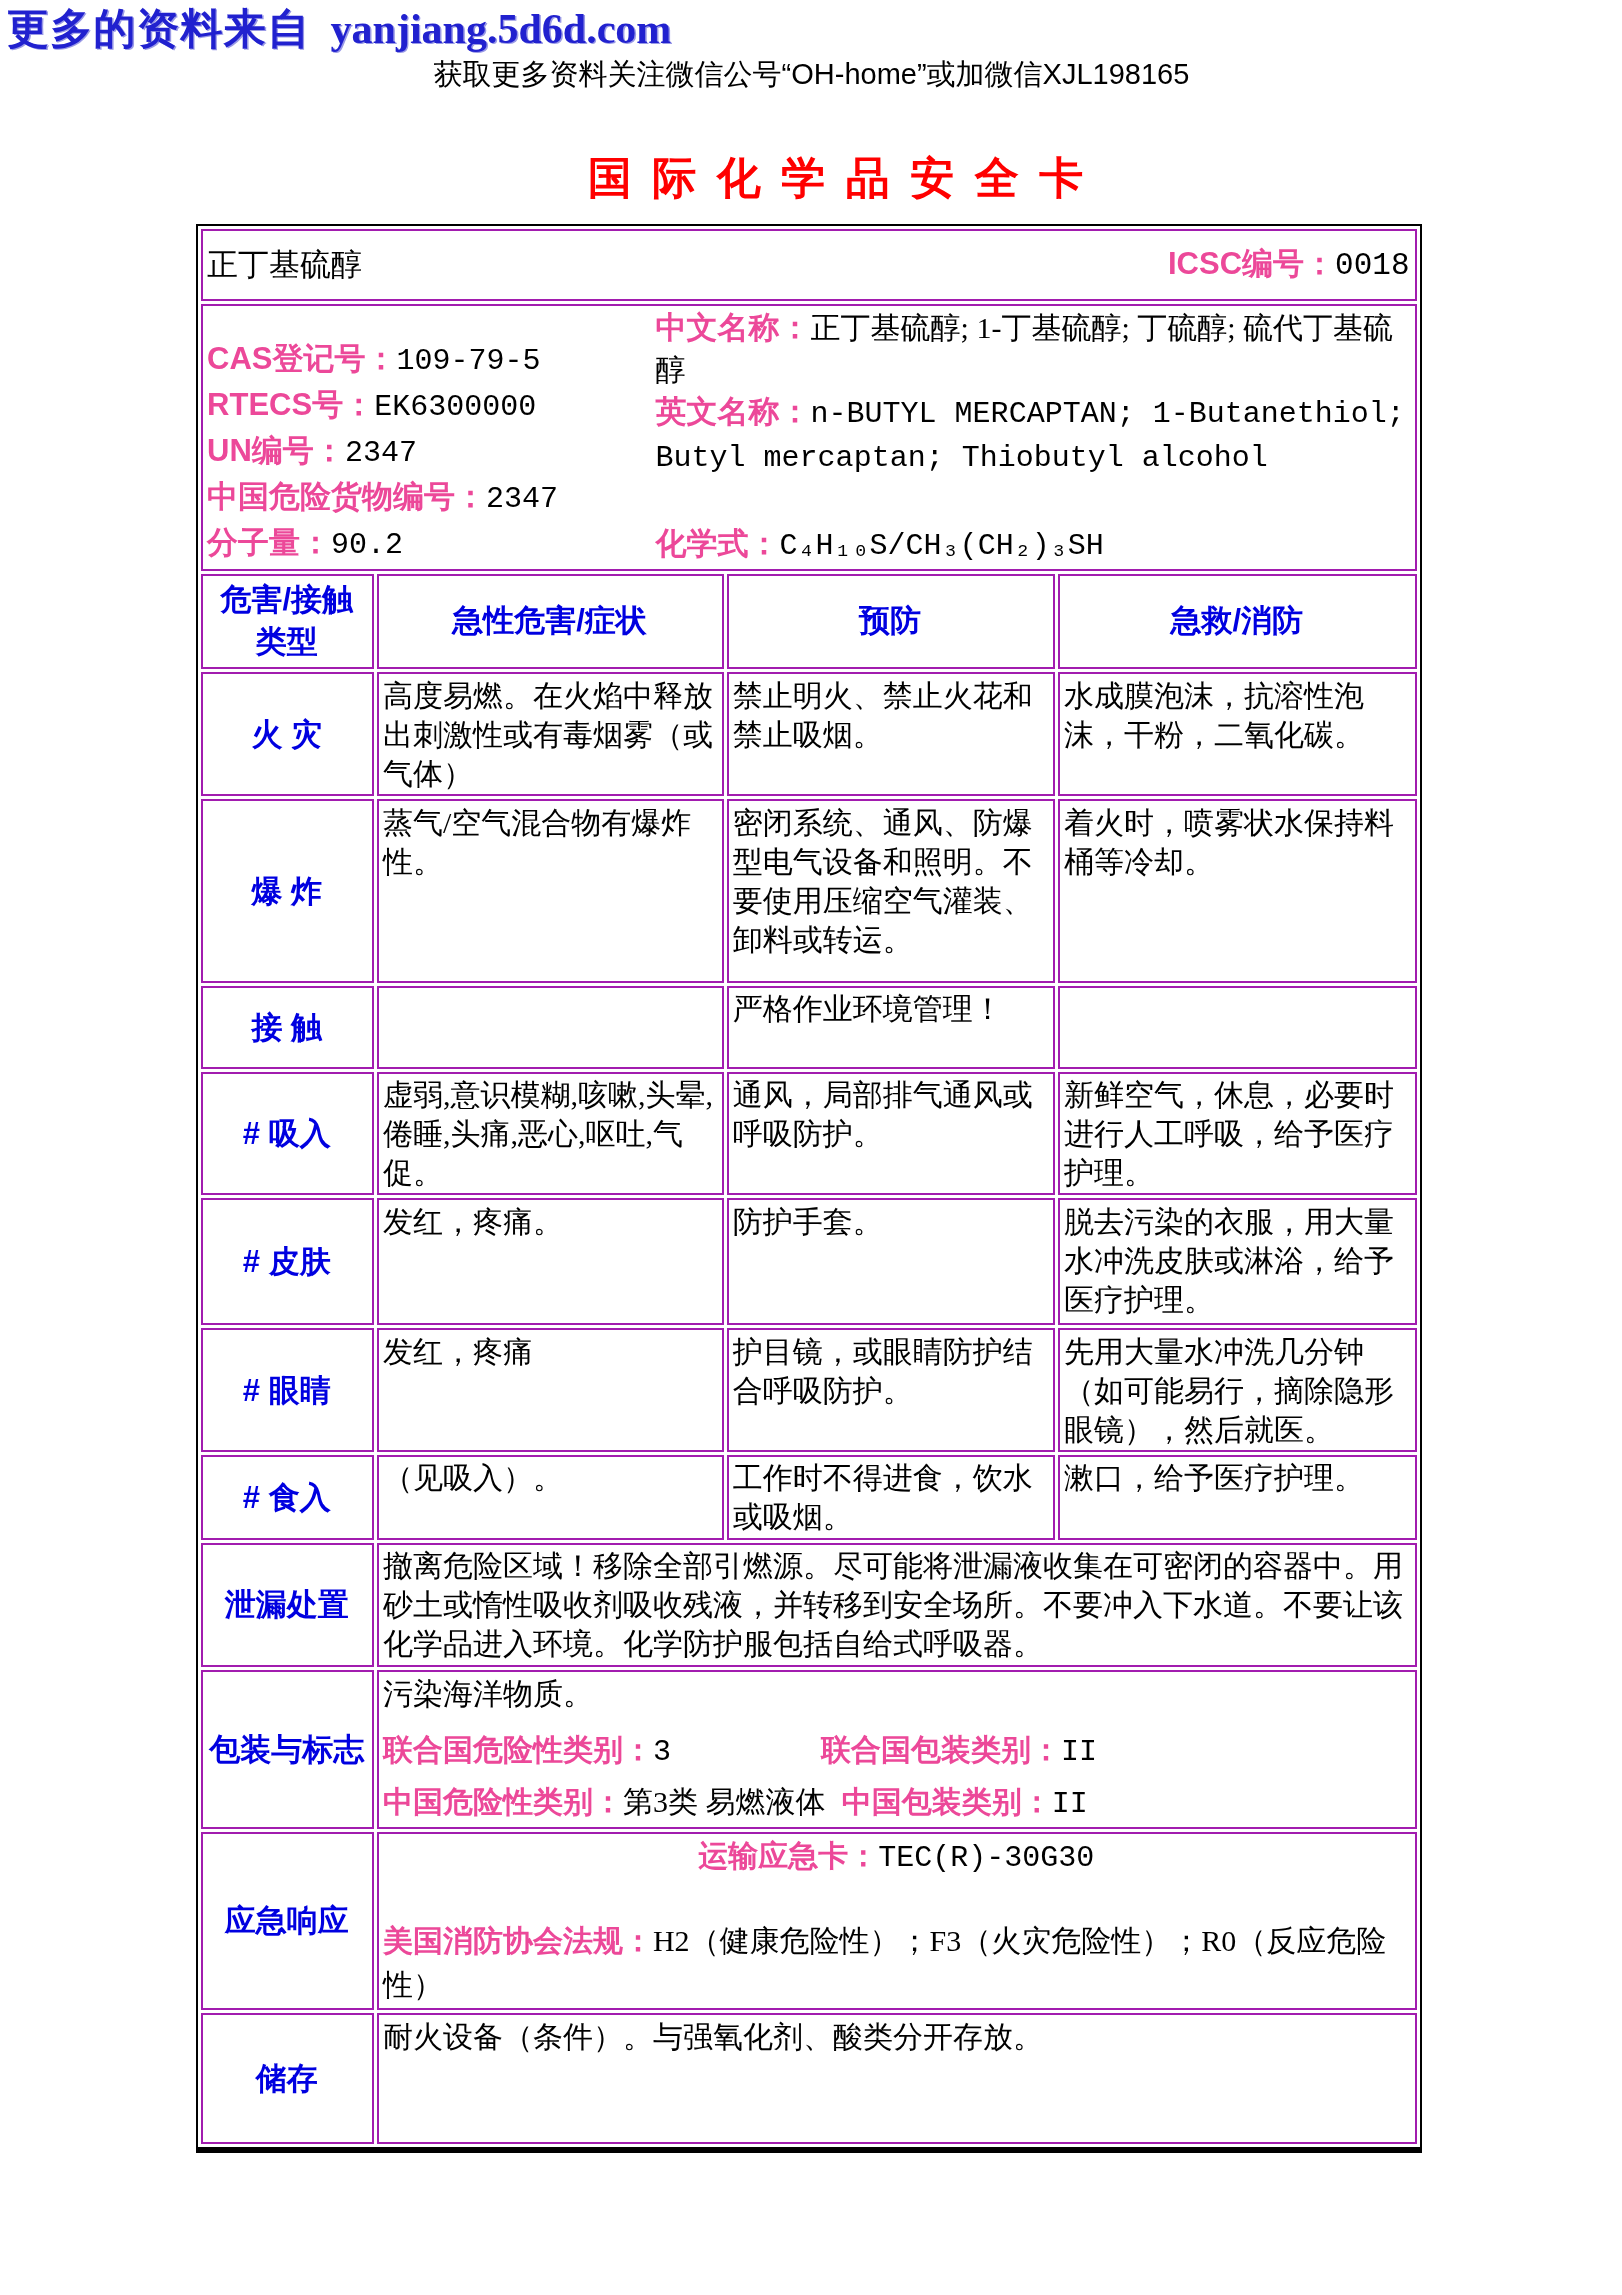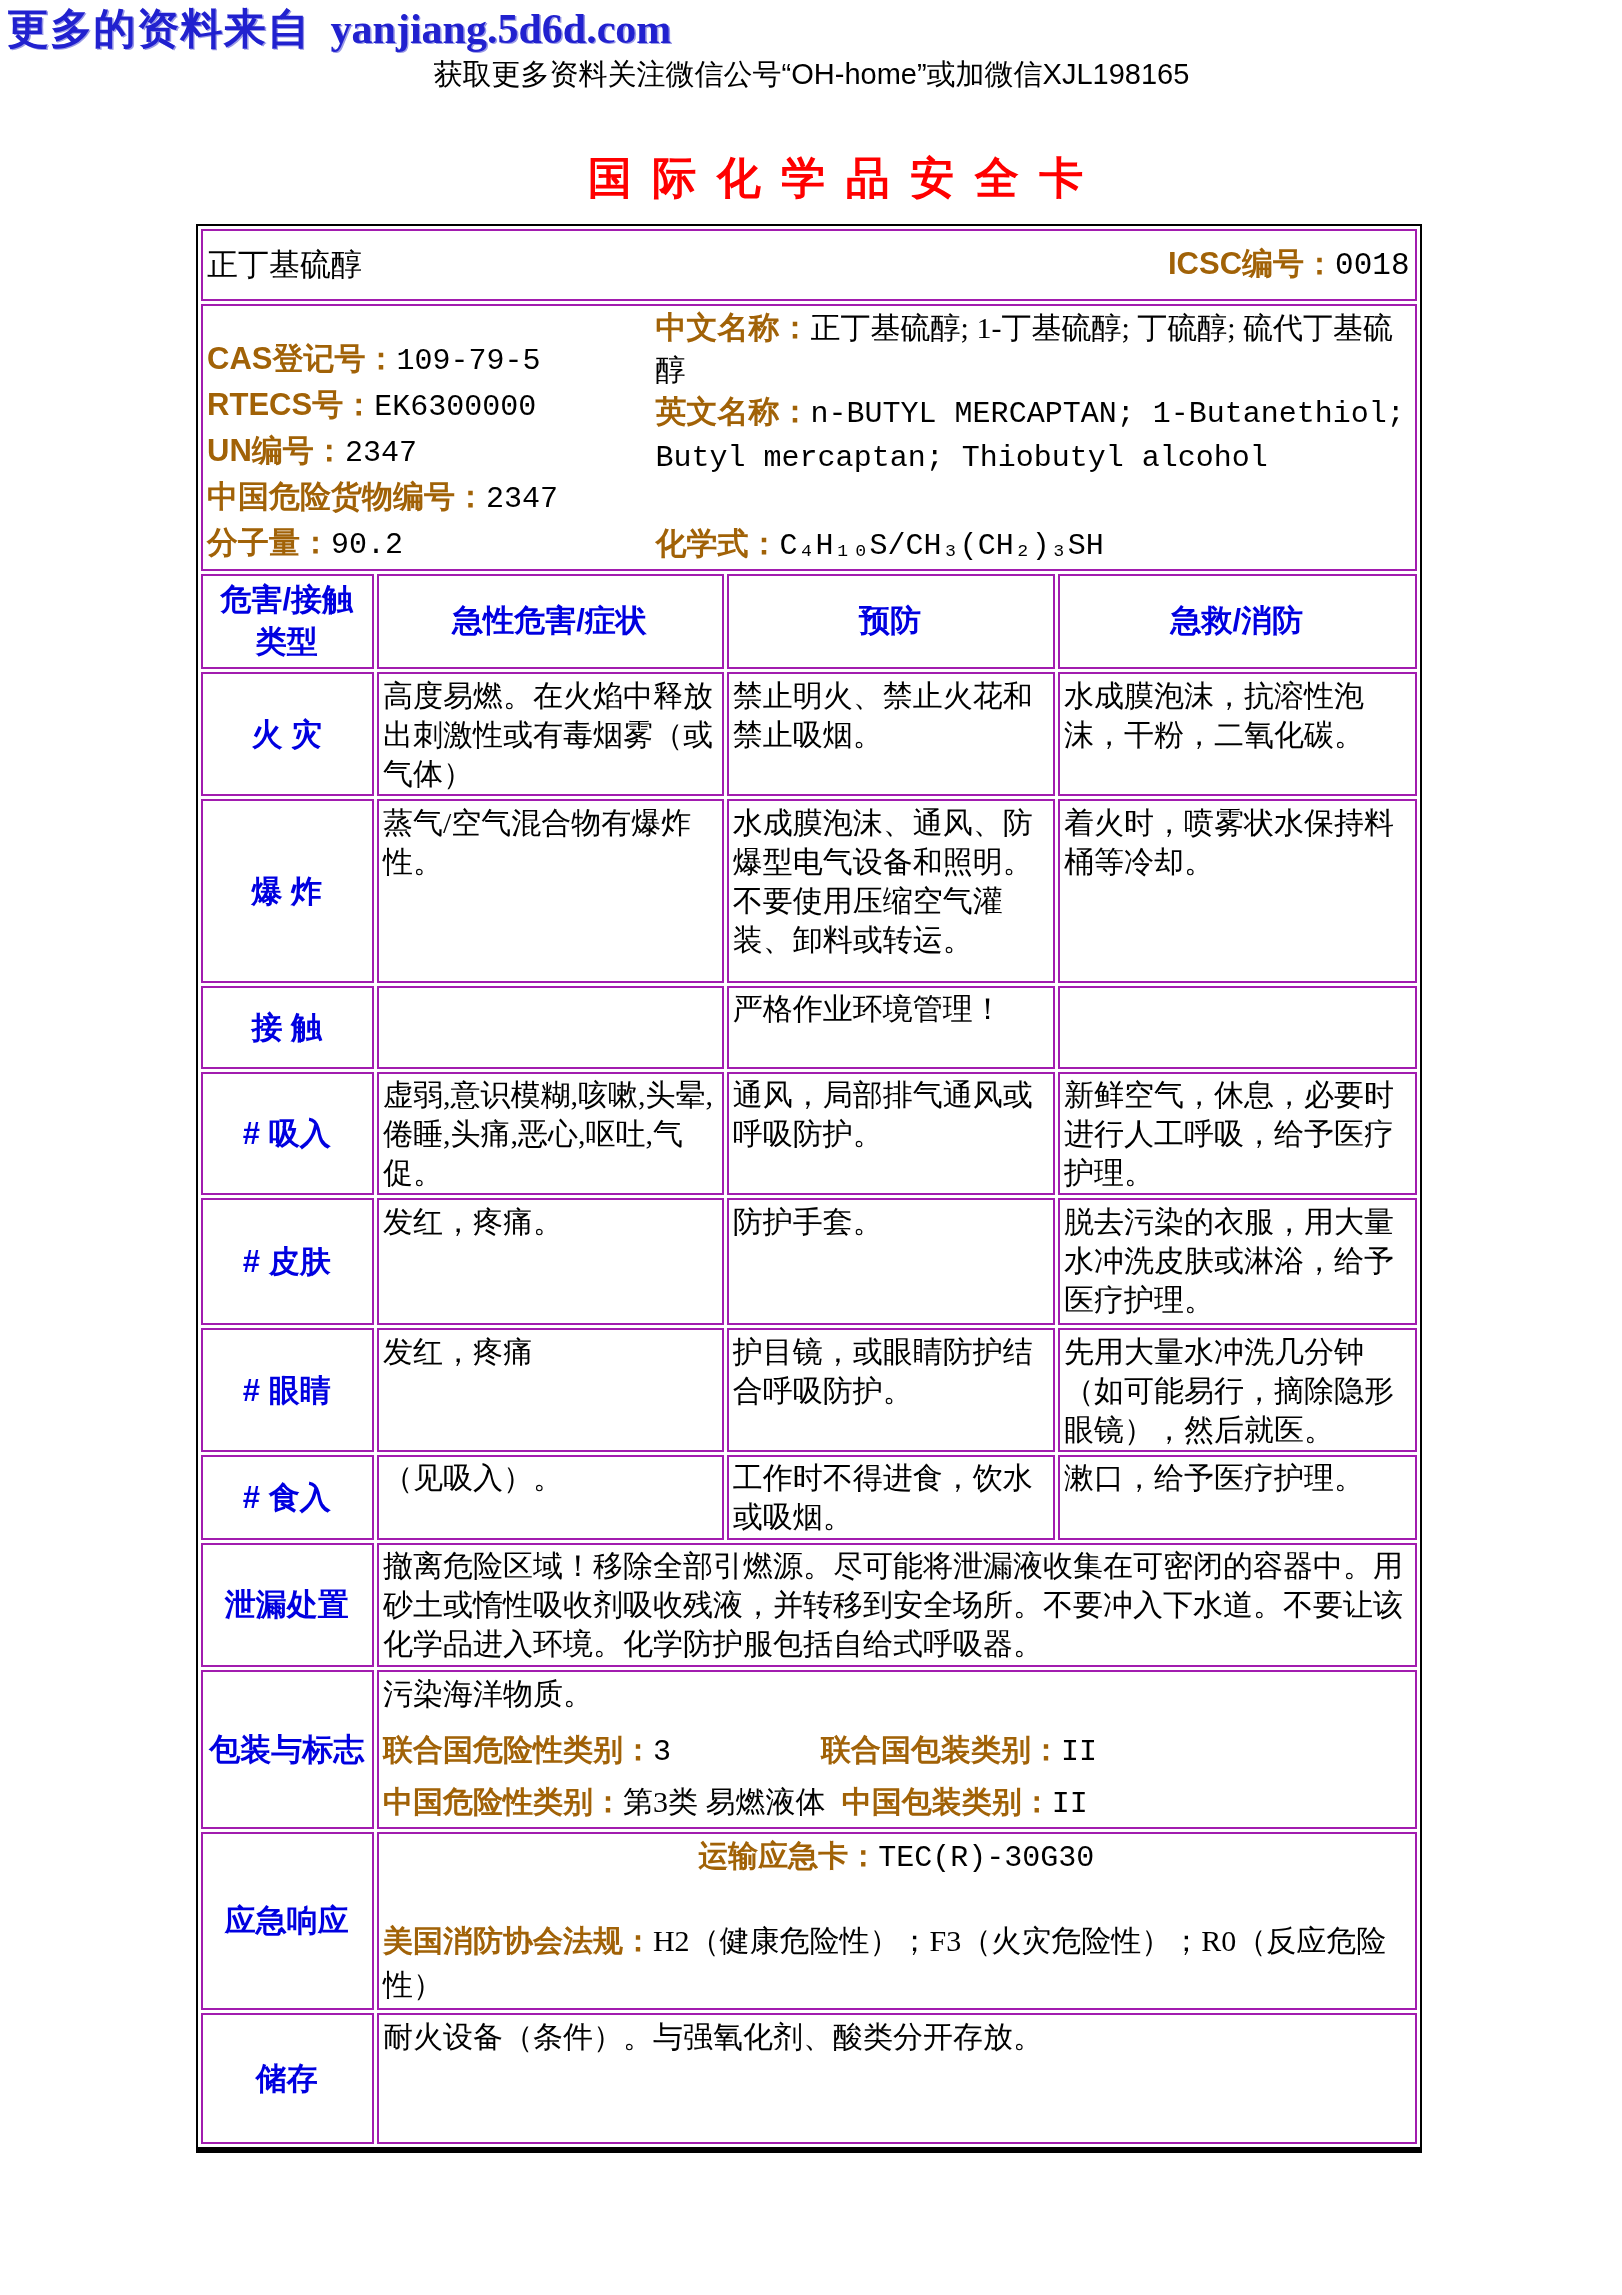--- a/index.html
+++ b/index.html
@@ -71,21 +71,21 @@
     border: 2px solid #a21caf;
     vertical-align: top;
     padding: 1.4px 5.5px 1.4px 4.1px;
     font-size: 30px;
     line-height: 39px;
     font-family: "Liberation Serif", "DejaVu Serif", serif;
     color: #000000;
     overflow: hidden;
   }
   .blue, .lbl {
-    color: #a16207;
+    color: #ec4899;
     font-family: "Liberation Sans", "DejaVu Sans", sans-serif;
     font-weight: bold;
   }
   .mono {
     font-family: "Liberation Mono", "DejaVu Sans Mono", monospace;
   }
   td.typecell {
     vertical-align: middle;
     text-align: center;
     font-size: 31px;
@@ -191,21 +191,21 @@
     <tr>
       <td class="typecell" style="height:116px;">火 灾</td>
       <td>高度易燃。在火焰中释放出刺激性或有毒烟雾（或气体）</td>
       <td>禁止明火、禁止火花和禁止吸烟。</td>
       <td>水成膜泡沫，抗溶性泡沫，干粉，二氧化碳。</td>
     </tr>
 
     <tr>
       <td class="typecell" style="height:177px;">爆 炸</td>
       <td>蒸气/空气混合物有爆炸性。</td>
-      <td>水成膜泡沫、通风、防爆型电气设备和照明。不要使用压缩空气灌装、卸料或转运。</td>
+      <td>密闭系统、通风、防爆型电气设备和照明。不要使用压缩空气灌装、卸料或转运。</td>
       <td>着火时，喷雾状水保持料桶等冷却。</td>
     </tr>
 
     <tr>
       <td class="typecell" style="height:76px;">接 触</td>
       <td></td>
       <td>严格作业环境管理！</td>
       <td></td>
     </tr>
 

